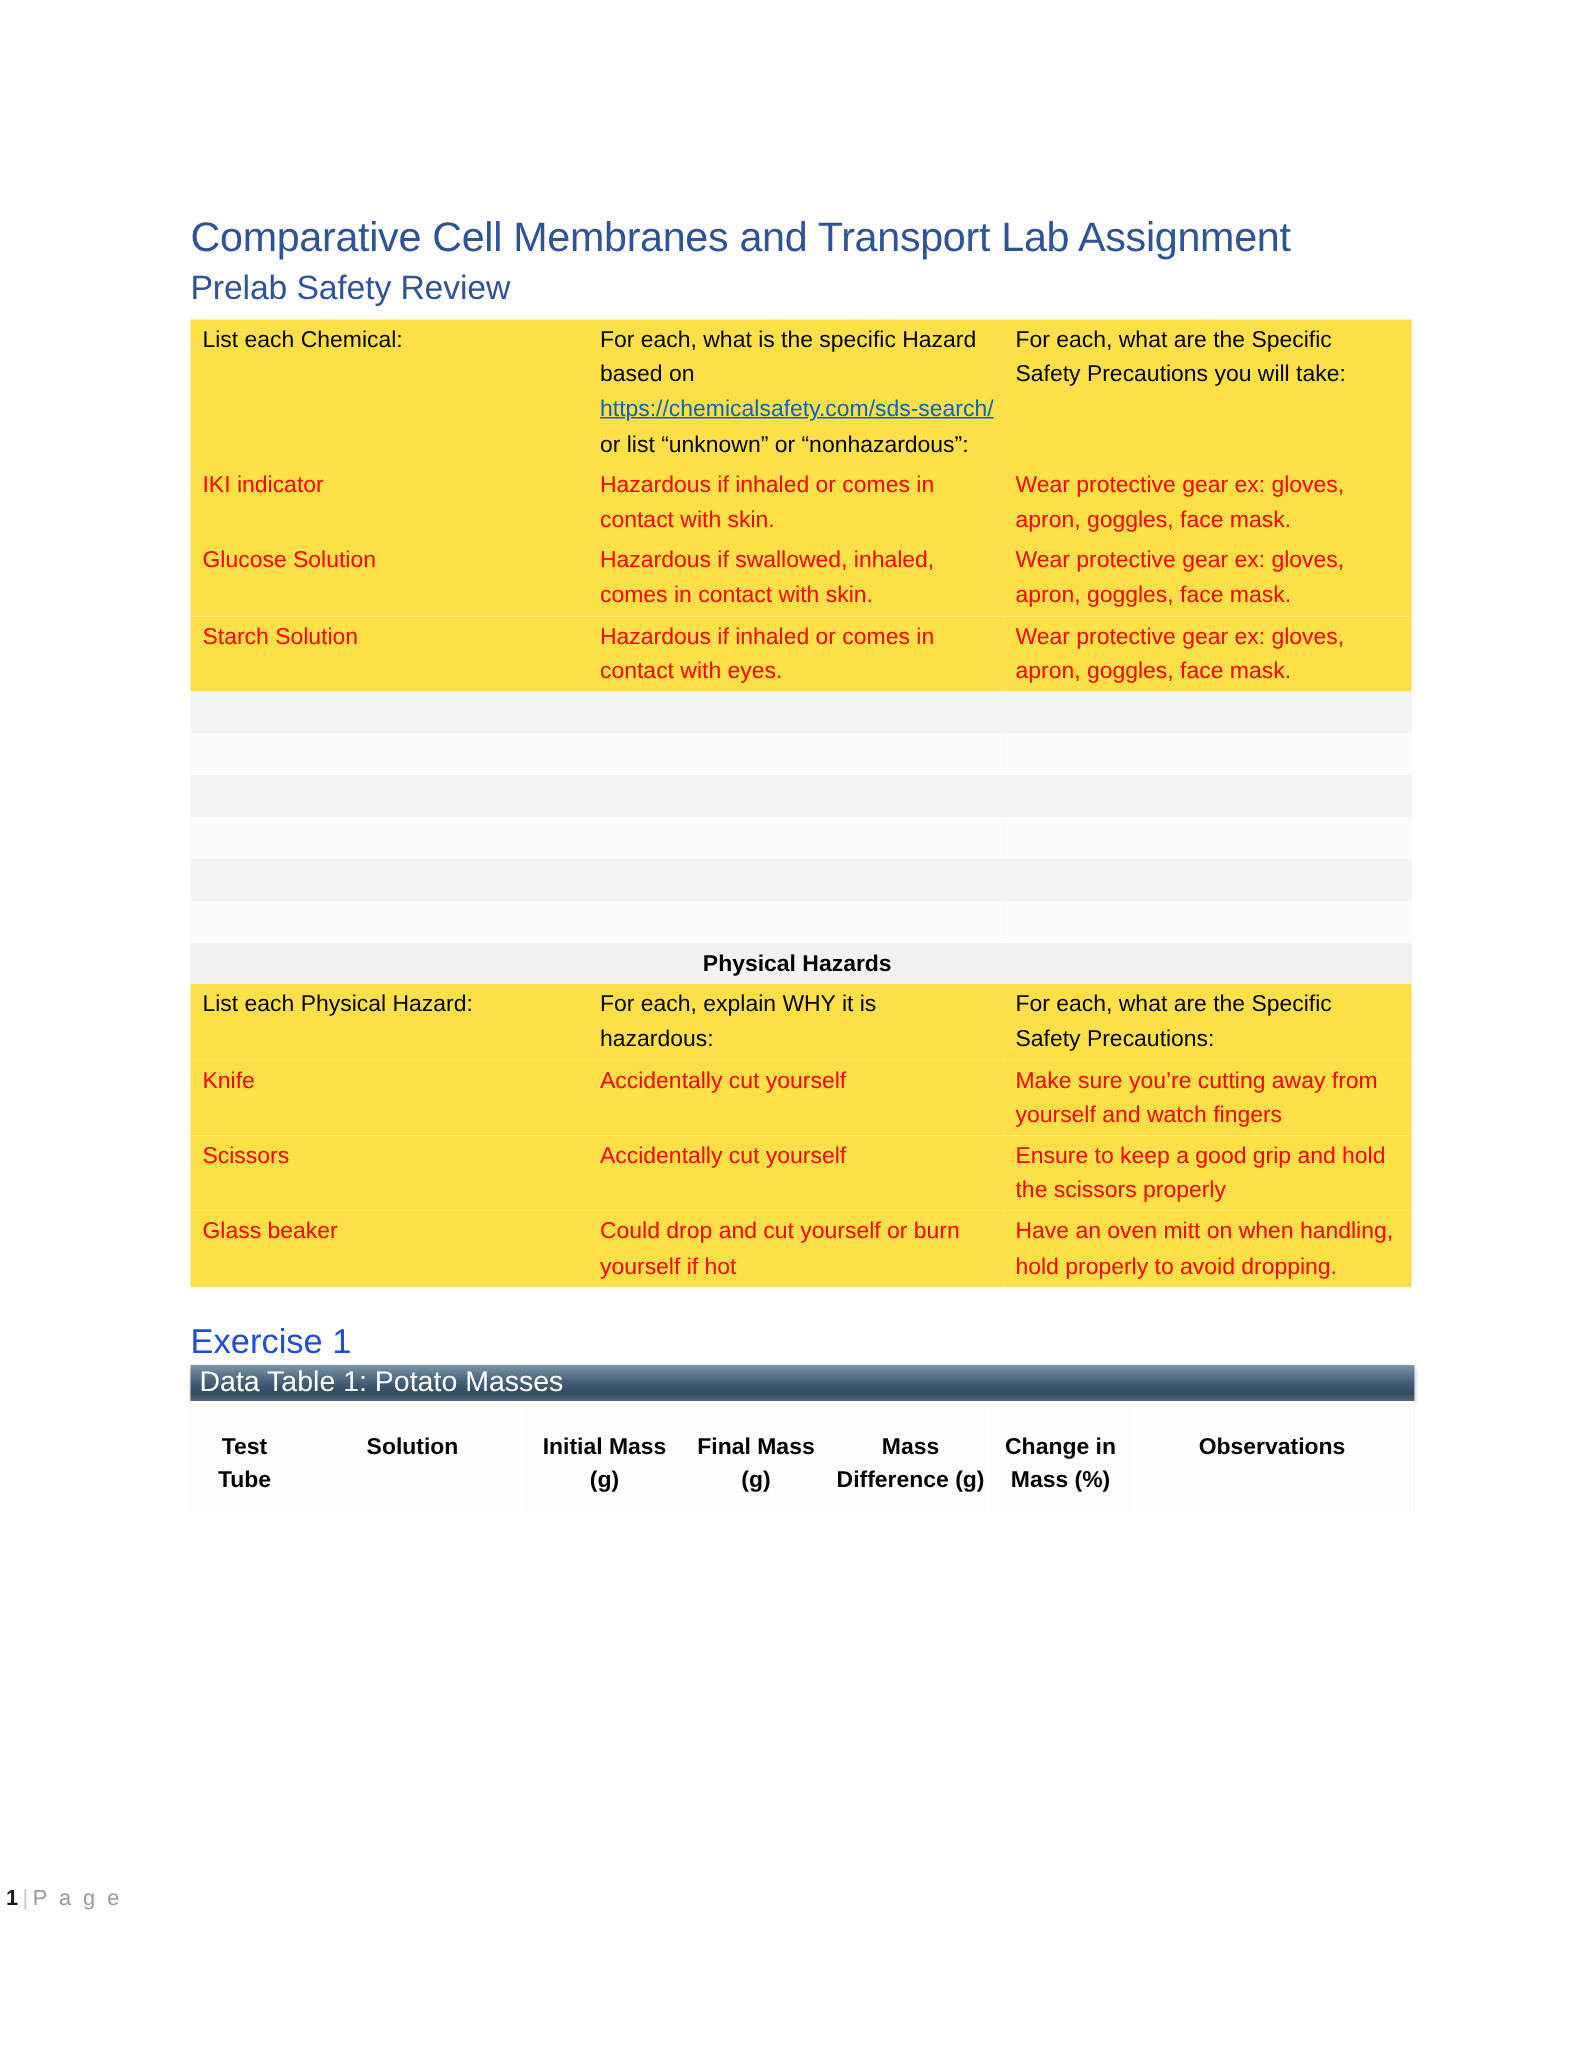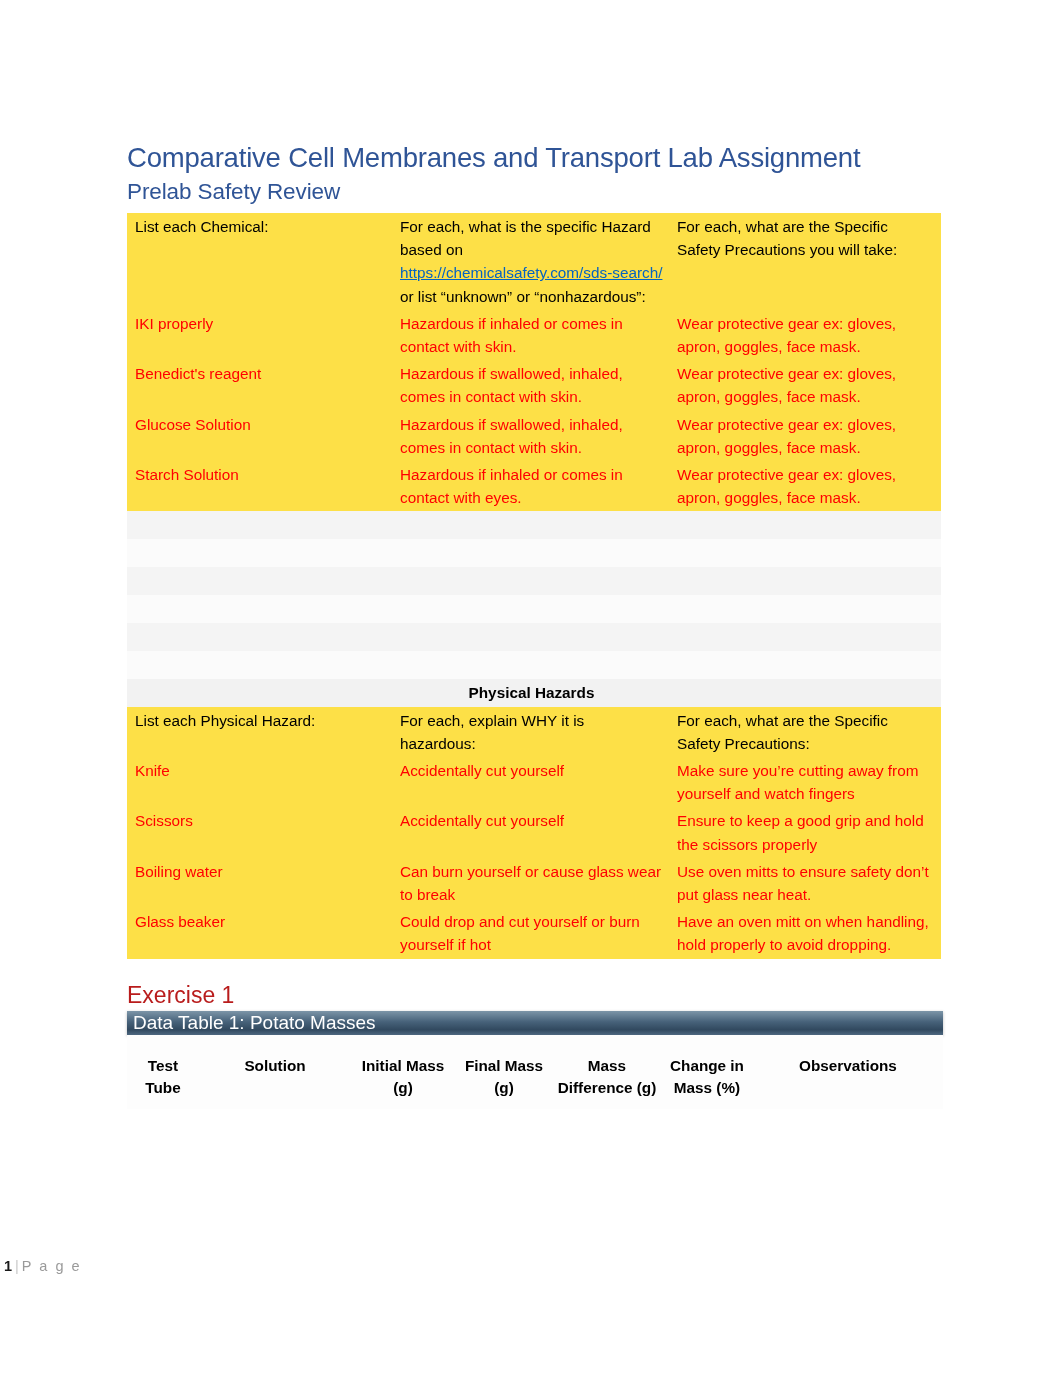--- a/index.html
+++ b/index.html
@@ -46,21 +46,21 @@
     font-weight: 400;
     color: #2F5496;
     margin: 2px 0 6px 0;
     letter-spacing: -0.1px;
   }
   h2.exercise-title {
     font-family: "Liberation Sans", sans-serif;
     font-size: 23px;
     line-height: 28px;
     font-weight: 400;
-    color: #b91c1c;
+    color: #1d4ed8;
     margin: 0 0 2px 0;
   }
 
   
   .hz-table {
     width: 814px;
     border-collapse: collapse;
     table-layout: fixed;
     background: #f2f2f2;
     margin: 0;
@@ -180,27 +180,22 @@
       <tbody>
 
 
         <tr>
           <td>List each Chemical:</td>
           <td><span>For each, what is the specific Hazard based on </span><a class="lnk" href="#">https://chemicalsafety.com/sds-search/</a><span> or list “unknown” or “nonhazardous”:</span></td>
           <td>For each, what are the Specific Safety Precautions you will take:</td>
         </tr>
 
         <tr>
-          <td class="red">IKI properly</td>
+          <td class="red">IKI indicator</td>
           <td class="red">Hazardous if inhaled or comes in contact with skin.</td>
-          <td class="red">Wear protective gear ex: gloves, apron, goggles, face mask.</td>
-        </tr>
-        <tr>
-          <td class="red">Benedict's reagent</td>
-          <td class="red">Hazardous if swallowed, inhaled, comes in contact with skin.</td>
           <td class="red">Wear protective gear ex: gloves, apron, goggles, face mask.</td>
         </tr>
         <tr>
           <td class="red">Glucose Solution</td>
           <td class="red">Hazardous if swallowed, inhaled, comes in contact with skin.</td>
           <td class="red">Wear protective gear ex: gloves, apron, goggles, face mask.</td>
         </tr>
         <tr>
           <td class="red">Starch Solution</td>
           <td class="red">Hazardous if inhaled or comes in contact with eyes.</td>
@@ -252,25 +247,20 @@
 
         <tr>
           <td class="red">Knife</td>
           <td class="red">Accidentally cut yourself</td>
           <td class="red">Make sure you’re cutting away from yourself and watch fingers</td>
         </tr>
         <tr>
           <td class="red">Scissors</td>
           <td class="red">Accidentally cut yourself</td>
           <td class="red">Ensure to keep a good grip and hold the scissors properly</td>
-        </tr>
-        <tr>
-          <td class="red">Boiling water</td>
-          <td class="red">Can burn yourself or cause glass wear to break</td>
-          <td class="red">Use oven mitts to ensure safety don’t put glass near heat.</td>
         </tr>
         <tr>
           <td class="red">Glass beaker</td>
           <td class="red">Could drop and cut yourself or burn yourself if hot</td>
           <td class="red">Have an oven mitt on when handling, hold properly to avoid dropping.</td>
         </tr>
 
       </tbody>
     </table>
 

